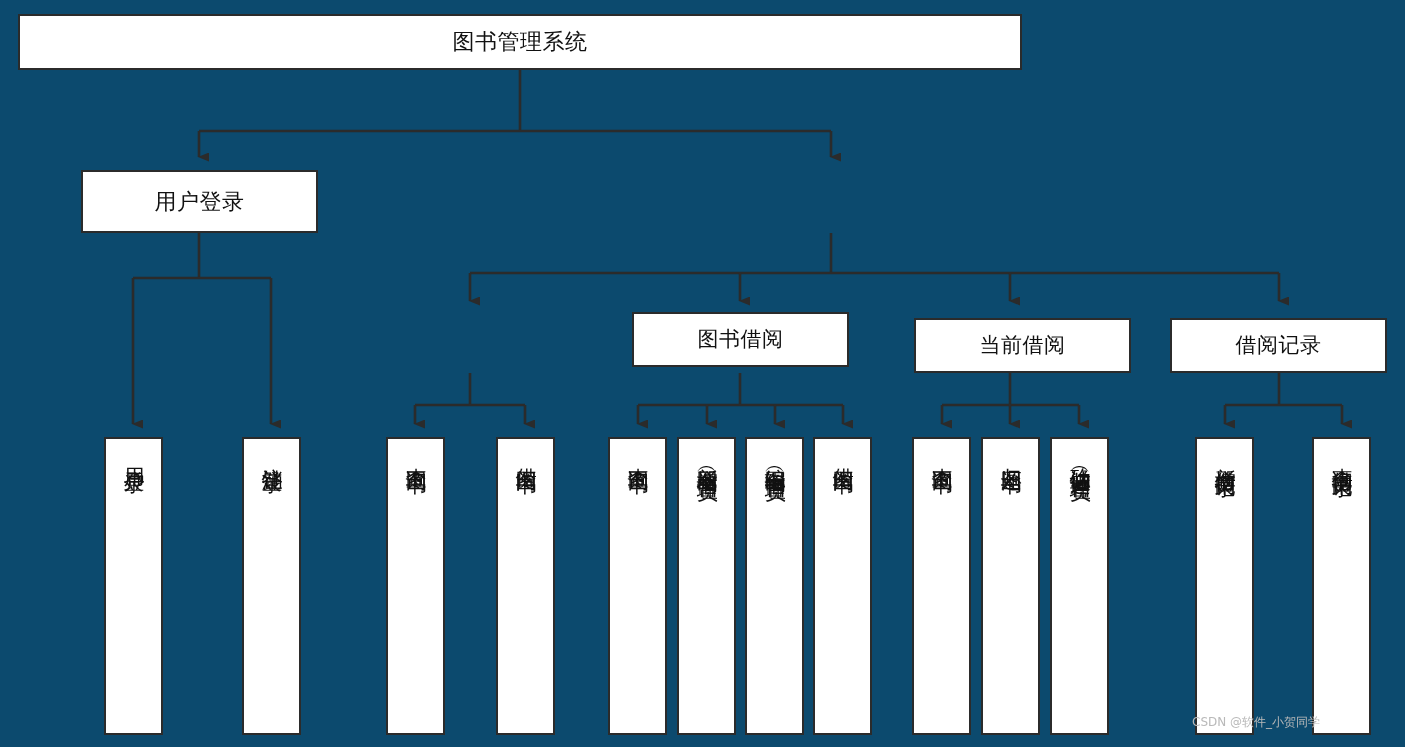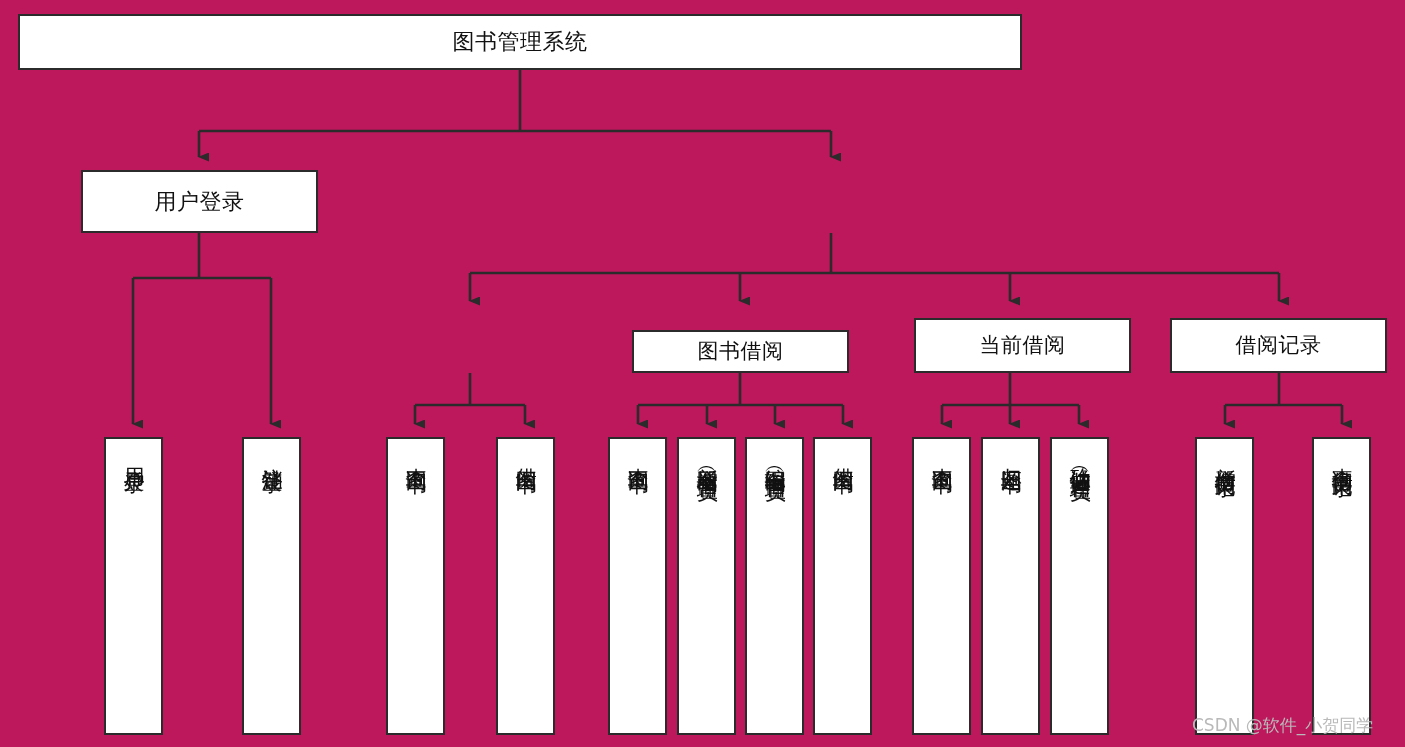--- a/index.html
+++ b/index.html
@@ -9,21 +9,21 @@
     background: #ffffff;
   }
   body {
     font-family: "DejaVu Sans", "Liberation Sans", sans-serif;
     color: #000000;
   }
   #canvas {
     position: relative;
     width: 1405px;
     height: 747px;
-    background: #be185d;
+    background: #0c4a6e;
     overflow: hidden;
   }
   svg.wires {
     position: absolute;
     left: 0;
     top: 0;
     width: 1405px;
     height: 747px;
     pointer-events: none;
   }
@@ -57,21 +57,21 @@
     white-space: nowrap;
   }
   .node.root .label { font-size: 22px; }
   .node.lvl2 .label { font-size: 22px; }
   .node.lvl3 .label { font-size: 21px; }
 
   #watermark {
     position: absolute;
     left: 1192px;
     top: 714px;
-    font-size: 17px;
+    font-size: 12px;
     color: #b9b9b9;
     white-space: nowrap;
     z-index: 9;
     font-family: "DejaVu Sans", "Liberation Sans", sans-serif;
   }
 </style>
 </head>
 <body>
 
 <div id="canvas">
@@ -127,21 +127,21 @@
   </svg>
 
   <div class="node root" style="left:18px; top:14px; width:1004px; height:56px;">
     <span class="label">图书管理系统</span>
   </div>
 
   <div class="node lvl2" style="left:81px; top:170px; width:237px; height:63px;">
     <span class="label">用户登录</span>
   </div>
 
-  <div class="node lvl3" style="left:632px; top:330px; width:217px; height:43px;">
+  <div class="node lvl3" style="left:632px; top:312px; width:217px; height:55px;">
     <span class="label">图书借阅</span>
   </div>
   <div class="node lvl3" style="left:914px; top:318px; width:217px; height:55px;">
     <span class="label">当前借阅</span>
   </div>
   <div class="node lvl3" style="left:1170px; top:318px; width:217px; height:55px;">
     <span class="label">借阅记录</span>
   </div>
 
   <div class="node vertical" style="left:104px; top:437px; width:59px; height:298px;">

